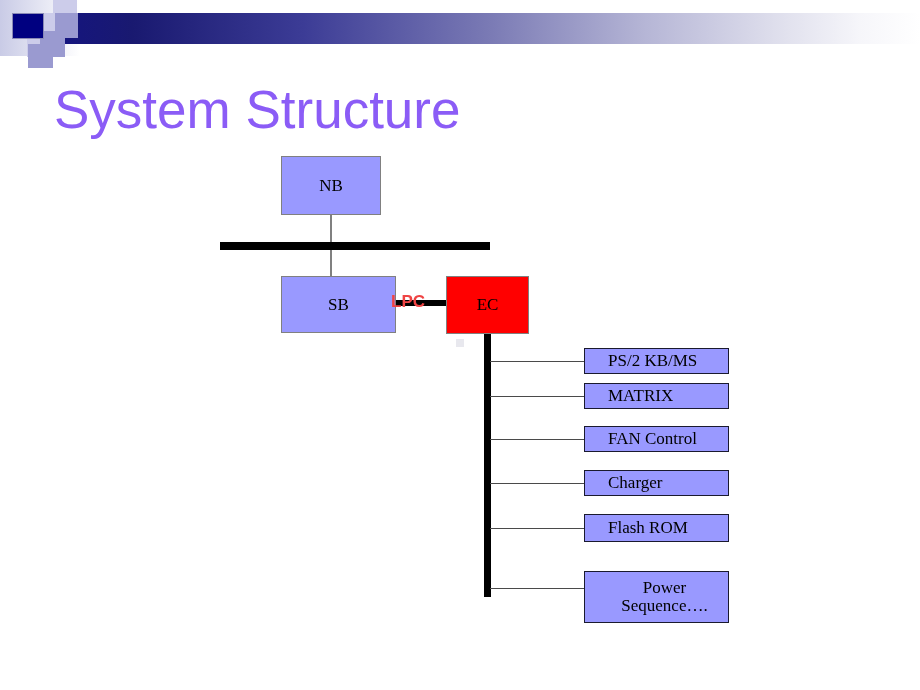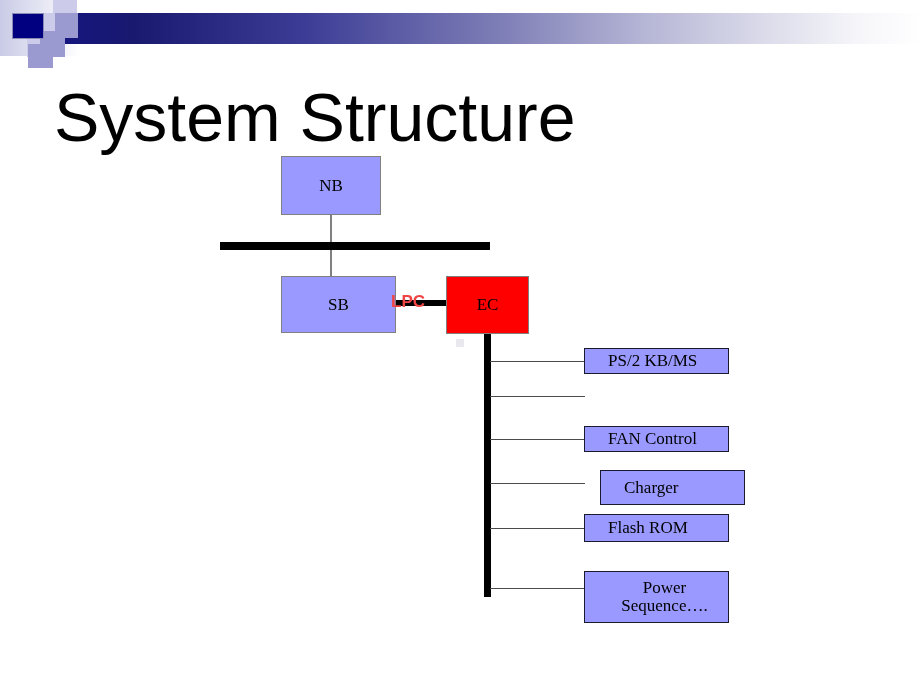--- a/index.html
+++ b/index.html
@@ -71,22 +71,22 @@
     left: 28px; top: 44px;
     width: 25px; height: 24px;
     background: #9a9ad0;
   }
 
   
   #page-title {
     position: absolute;
     left: 54px;
     top: 82px;
-    font-size: 68px;
-    color: #000000;
+    font-size: 53px;
+    color: #8b5cf6;
     font-family: "Liberation Sans", sans-serif;
     font-weight: normal;
     letter-spacing: 0px;
     white-space: nowrap;
     line-height: 1.05;
   }
 
   
   #diagram {
     position: absolute;
@@ -127,21 +127,21 @@
     margin-top: 9px;
   }
 
   #node-nb  { left: 281px; top: 156px; width: 100px; height: 59px; }
   #node-sb  { left: 281px; top: 276px; width: 115px; height: 57px; }
   #node-ec  { left: 446px; top: 276px; width: 83px;  height: 58px; }
 
   #leaf-ps2      { left: 584px; top: 348px; width: 145px; height: 26px; }
   #leaf-matrix   { left: 584px; top: 383px; width: 145px; height: 26px; }
   #leaf-fan      { left: 584px; top: 426px; width: 145px; height: 26px; }
-  #leaf-charger  { left: 584px; top: 470px; width: 145px; height: 35px; margin-left: 16px; }
+  #leaf-charger  { left: 584px; top: 470px; width: 145px; height: 26px; }
   #leaf-flash    { left: 584px; top: 514px; width: 145px; height: 28px; }
   #leaf-power    { left: 584px; top: 562px; width: 145px; height: 52px; }
 
   
   .line { position: absolute; }
 
   
   #line-nb-stem {
     left: 330px; top: 215px;
     width: 2px; height: 62px;
@@ -231,20 +231,21 @@
   <div class="node-box node-purple" id="node-nb">NB</div>
 
   <div class="node-box node-purple" id="node-sb">SB</div>
 
   <div class="node-box node-red" id="node-ec">EC</div>
 
   <div id="label-lpc">LPC</div>
 
   <div class="node-box leaf-box" id="leaf-ps2">PS/2 KB/MS</div>
 
+  <div class="node-box leaf-box" id="leaf-matrix">MATRIX</div>
 
   <div class="node-box leaf-box" id="leaf-fan">FAN Control</div>
 
   <div class="node-box leaf-box" id="leaf-charger">Charger</div>
 
   <div class="node-box leaf-box" id="leaf-flash">Flash ROM</div>
 
   <div class="node-box leaf-box centered" id="leaf-power">
     <div style="display:flex;flex-direction:column;align-items:center;line-height:1.08;">
       <span>Power</span>

